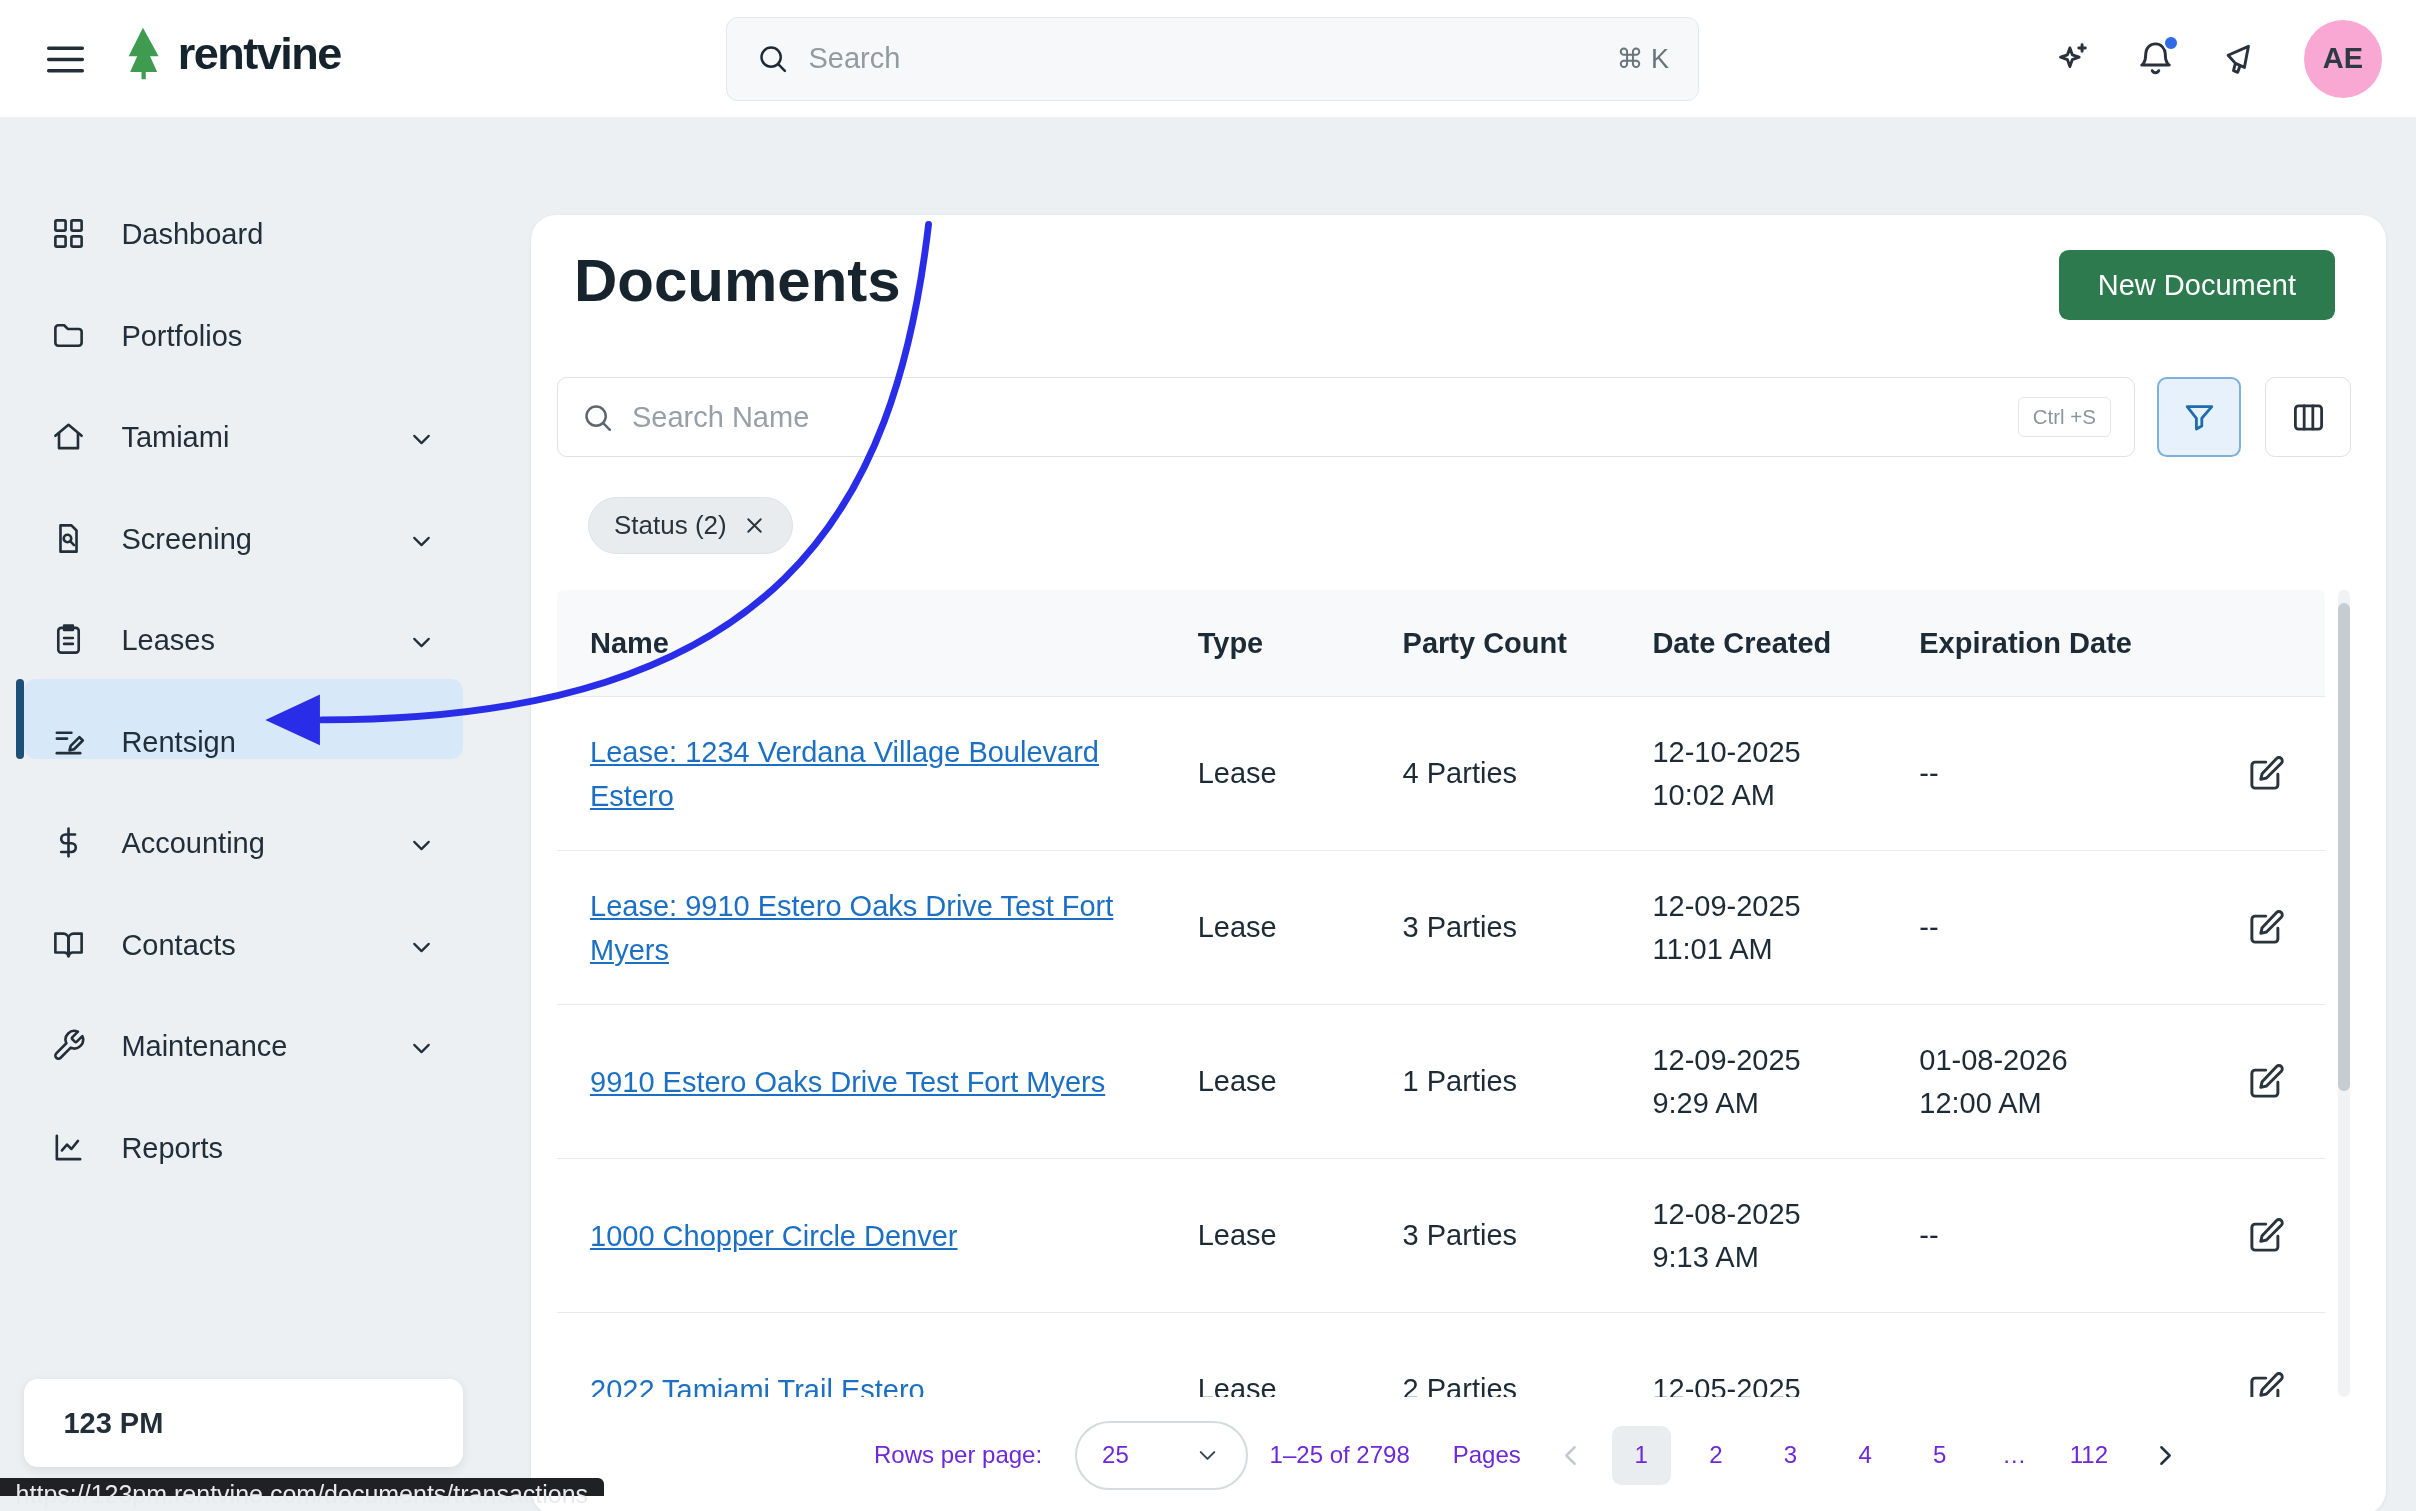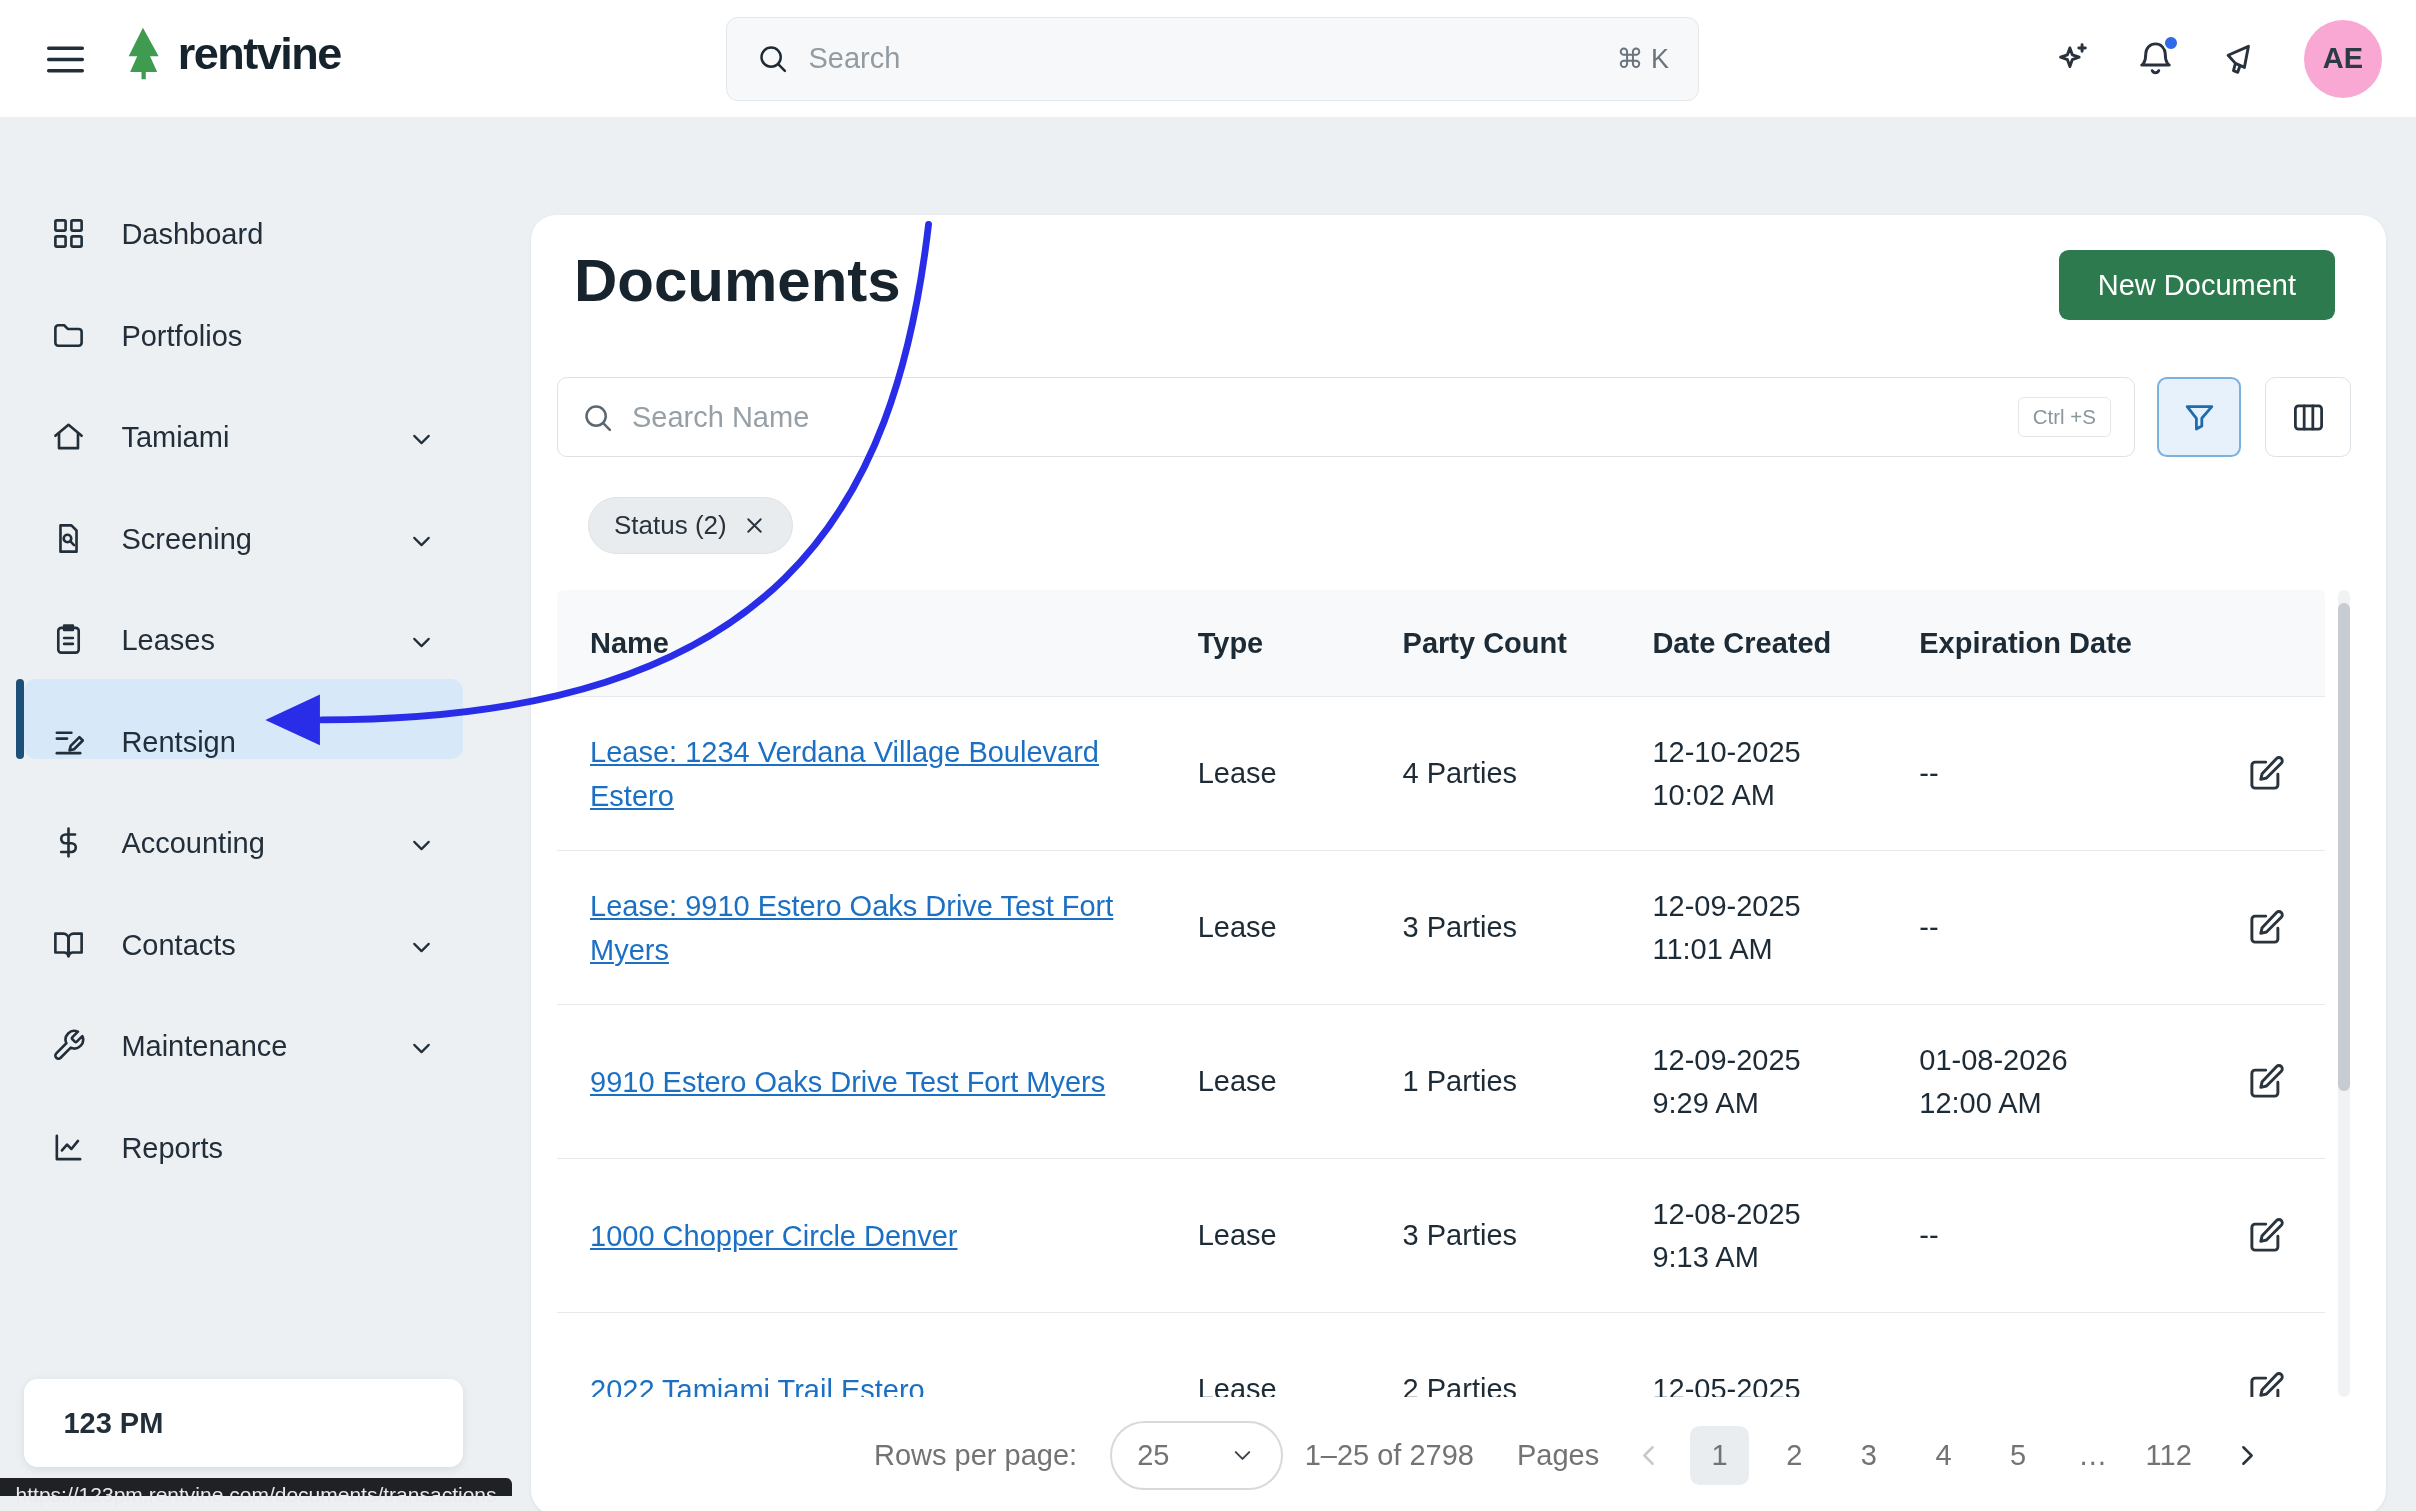--- a/index.html
+++ b/index.html
@@ -37,21 +37,21 @@
   .side-item .s-ico { width:35px; height:35px; }
   .side-item .s-label { flex:1; font-size:29px; font-weight:500; }
   .side-item .chev { width:29px; height:29px; }
   .side-item.active { background:#d7e9f8; }
   .side-item.active::before { content:""; position:absolute; left:-8.8px; top:0; bottom:0; width:8.8px; border-radius:5.9px; background:#1d5078; }
 
   .time-card { position:absolute; left:24.4px; top:1379px; width:439px; height:88px; background:#fff; border-radius:13.7px;
     box-shadow:0 2.9px 9.8px rgba(0,0,0,0.08); display:flex; align-items:center; padding-left:39px;
     font-size:29px; color:#222f3a; z-index:2;font-weight:bold; }
   .status-url { position:absolute; left:0; bottom:16px; height:18px; background:#1f2124; color:#e8eaed;
-    font-size:21px; line-height:33px; padding:0 15.6px; border-top-right-radius:5.9px; z-index:60; white-space:nowrap; }
+    font-size:25px; line-height:33px; padding:0 15.6px; border-top-right-radius:5.9px; z-index:60; white-space:nowrap; }
 
   
   .card { position:absolute; left:531px; top:167px; width:1855px; height:1300px; background:#fff;
     border-radius:25px; box-shadow:0 1px 3.9px rgba(16,24,32,0.07); z-index:1;margin-top:48px; }
   .page-title { position:absolute; left:43px; top:31px; font-size:60px; font-weight:600; color:#17242e; }
   .btn-new-doc { position:absolute; right:51px; top:35px; height:70px; padding:0 39px; background:#2c7a4e; border:none;
     border-radius:9.8px; color:#fff; font-size:29px; font-weight:500; font-family:inherit; display:flex; align-items:center; cursor:pointer; }
 
   .doc-search { position:absolute; left:26px; top:162px; width:1578px; height:80px; border:1px solid #dde2e6;
     border-radius:9.8px; display:flex; align-items:center; padding:0 23.4px; gap:17.6px; background:#fff; }
@@ -83,21 +83,21 @@
   .c-edit { width:113px; display:flex; justify-content:center; }
   .doc-link { font-size:29px; line-height:44px; color:#1b70c4; text-decoration:underline; cursor:pointer; display:inline-block; }
   .cell-text { font-size:29px; line-height:43px; color:#1d2b36; }
   .edit-btn { width:43px; height:43px; color:#2a343d; background:none; border:none; cursor:pointer; padding:0; }
   .edit-btn svg { width:39px; height:39px; }
 
   .v-track { position:absolute; left:1807px; top:375px; width:11.7px; height:807px; background:#f0f2f4; border-radius:5.9px; }
   .v-thumb { position:absolute; left:1807px; top:388px; width:11.7px; height:488px; background:#c6ccd1; border-radius:5.9px; cursor:pointer; }
 
   
-  .pagination { position:absolute; left:343px; top:1205px; height:70px; display:flex; align-items:center; font-size:29px; color:#737373; }
+  .pagination { position:absolute; left:343px; top:1205px; height:70px; display:flex; align-items:center; font-size:24px; color:#6d28d9; }
   .rpp-label { margin-right:33px; }
   .rpp-select { width:173px; height:69px; border:2px solid #d6dadd; border-radius:35px; display:flex; align-items:center;
     justify-content:space-between; padding:0 25px; cursor:pointer; }
   .rpp-select .chev { width:27px; height:27px; color:#3a444d; }
   .range-text { margin-left:21.5px; }
   .pages-label { margin-left:43px; }
   .pg-prev { margin-left:33px; width:33px; height:33px; color:#c3cad0; cursor:default; }
   .pg-list { display:flex; align-items:center; margin-left:25px; gap:15.6px; }
   .pg-num { min-width:59px; height:59px; display:flex; align-items:center; justify-content:center; border-radius:9.8px; cursor:pointer; padding:0 7.8px; }
   .pg-num.active { background:#e9edef; }

